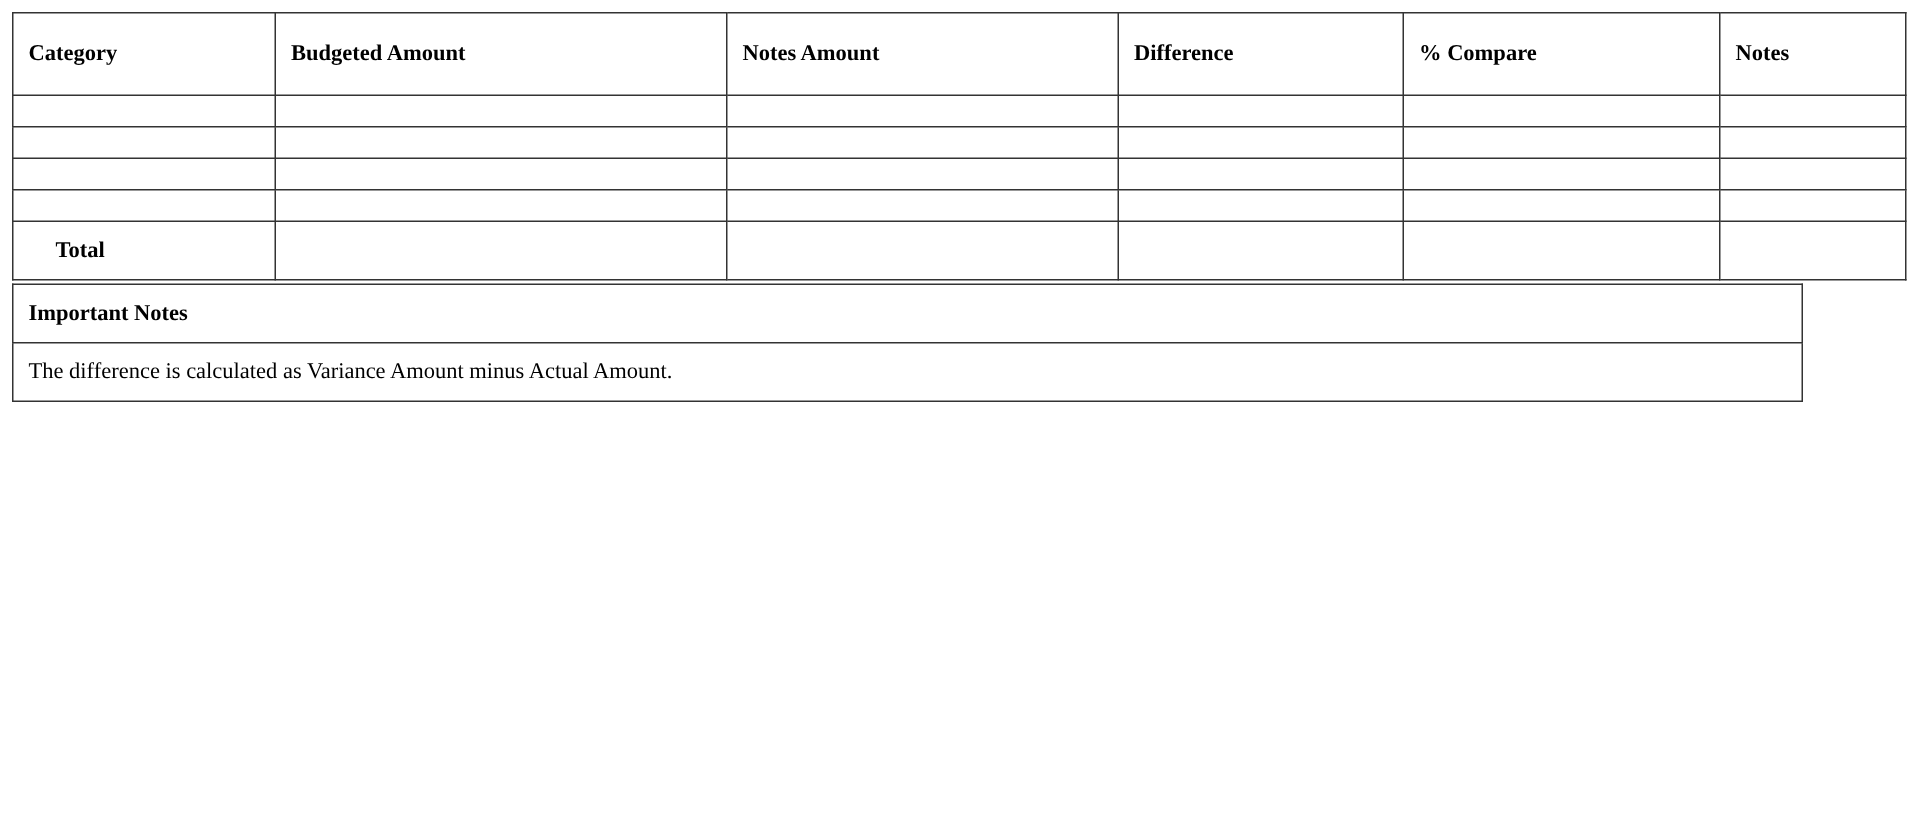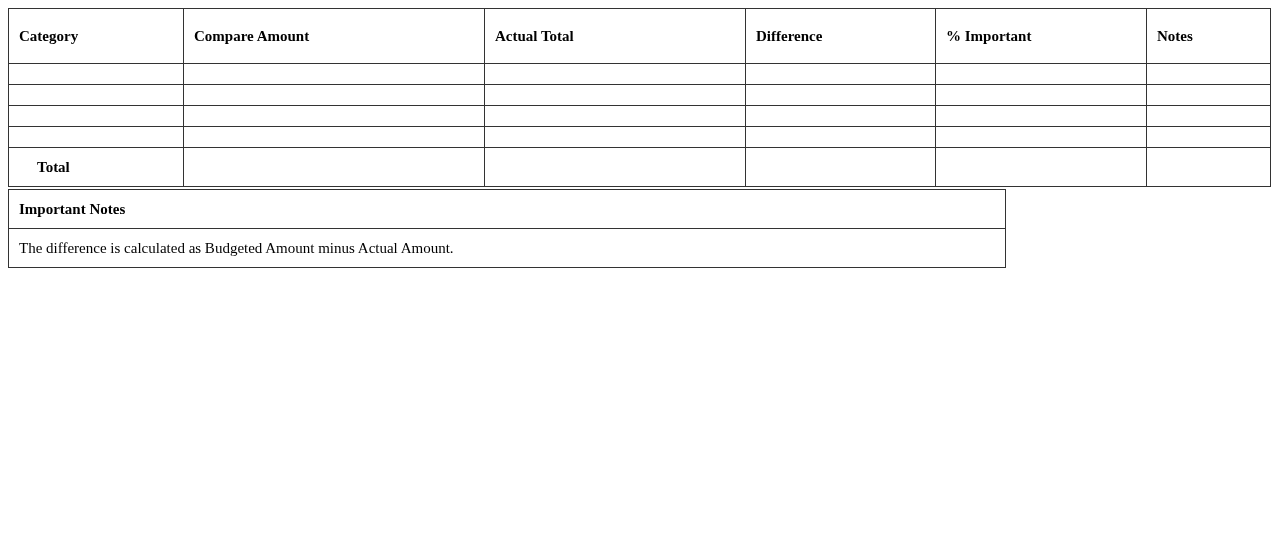--- a/index.html
+++ b/index.html
@@ -3,21 +3,21 @@
   <meta charset="utf-8">
   <style>
     html, body { margin: 0; padding: 0; background: #ffffff; }
     body {
       width: 1278px; height: 550px; overflow: hidden;
       font-family: "Liberation Serif", "DejaVu Serif", serif;
       font-size: 15px; color: #000;
     }
     table {
       position: absolute; left: 8px;
-      width: 998px;
+      width: 1194px;
       border-collapse: collapse;
       table-layout: fixed;
     }
     td, th {
       border: 1px solid #333333;
       padding: 0 10px;
       text-align: left;
       vertical-align: middle;
       box-sizing: border-box;
     }
@@ -38,24 +38,24 @@
     <col style="width:175px">
     <col style="width:301px">
     <col style="width:261px">
     <col style="width:190px">
     <col style="width:211px">
     <col style="width:124px">
   </colgroup>
   <tbody>
       <tr class="head">
     <th>Category</th>
-    <th>Compare Amount</th>
-    <th>Actual Total</th>
+    <th>Budgeted Amount</th>
+    <th>Notes Amount</th>
     <th>Difference</th>
-    <th>% Important</th>
+    <th>% Compare</th>
     <th>Notes</th>
   </tr>
   <tr class="empty">
     <td></td>
     <td></td>
     <td></td>
     <td></td>
     <td></td>
     <td></td>
   </tr>
@@ -93,16 +93,16 @@
   </tr>
 </tbody>
   </table>
 
 <table id="notes-table">
   <tbody>
       <tr>
     <th>Important Notes</th>
   </tr>
   <tr>
-    <td>The difference is calculated as Budgeted Amount minus Actual Amount.</td>
+    <td>The difference is calculated as Variance Amount minus Actual Amount.</td>
   </tr>
 </tbody>
   </table>
 
 </body></html>

